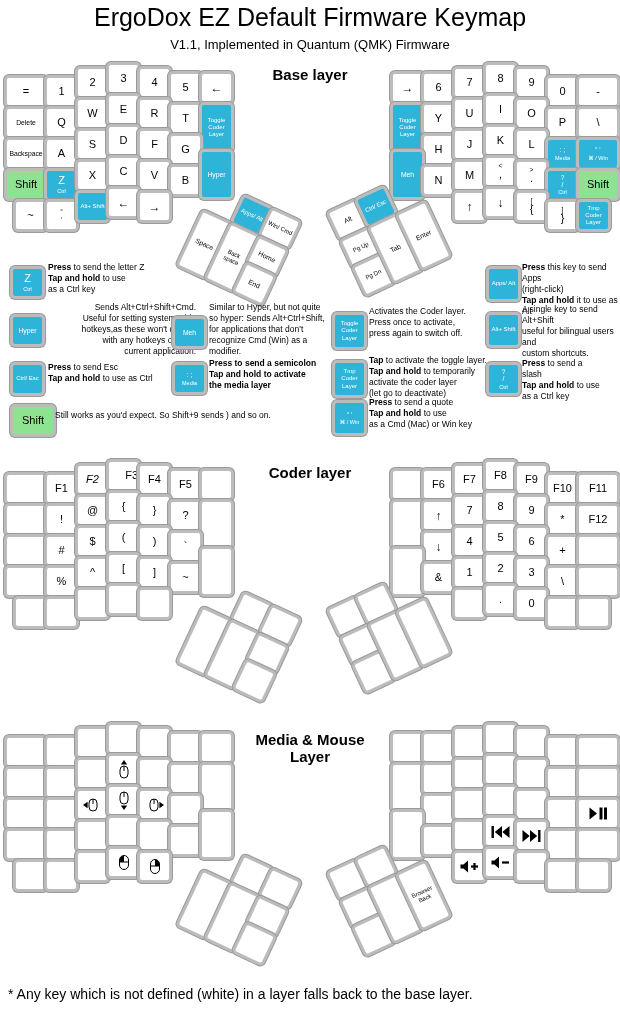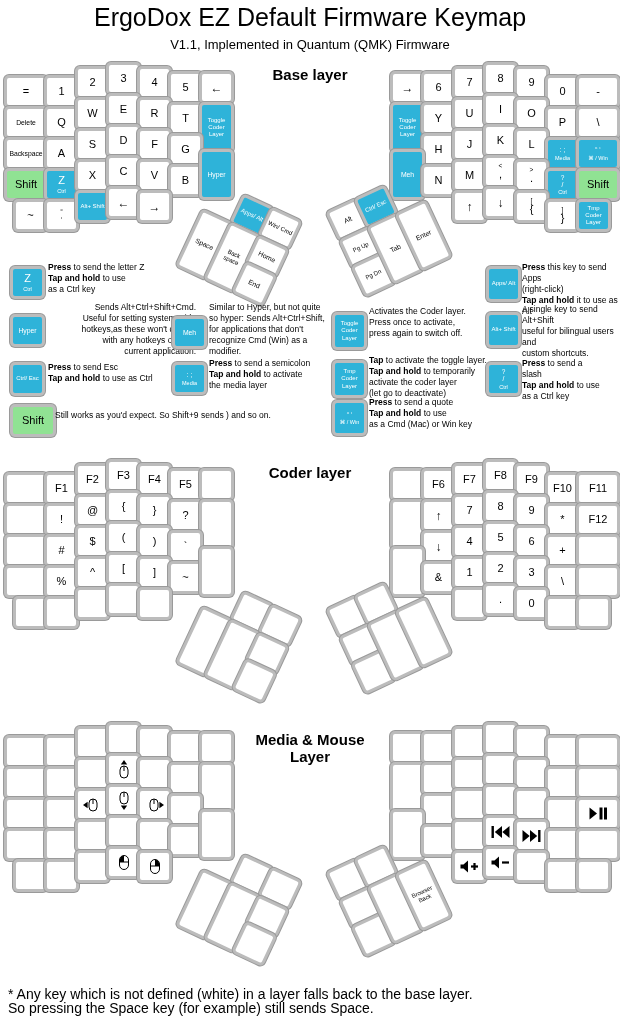--- a/index.html
+++ b/index.html
@@ -29,21 +29,20 @@
 </head>
 <body>
 
 <div class="page" style="--blue: #2eb3d9; --green: #90e293; --ring: #bcbcbc;">
   <div class="abs title">ErgoDox EZ Default Firmware Keymap</div>
   <div class="abs subtitle">V1.1, Implemented in Quantum (QMK) Firmware</div>
   <div class="abs section-heading" style="top:66px;left:0;width:620px">Base layer</div>
   <div class="abs section-heading" style="top:464px;left:0;width:620px">Coder layer</div>
   <div class="abs section-heading" style="top:731px;left:235px;width:150px">Media &amp; Mouse Layer</div>
   <div class="abs foot" style="top:985px;left:8px">* Any key which is not defined (white) in a layer falls back to the base layer.</div>
-  <div class="abs foot" style="top:999px;left:8px">So pressing the Space key (for example) still sends Space.</div>
 <div class="half" style="left: 4px; top: 75px;">
       <div class="key" style="left: 0px; top: 0px; width: 38px; height: 27px;">
         <div class="k-main">=</div>
       </div>
       <div class="key" style="left: 40px; top: 0px; width: 29px; height: 27px;">
         <div class="k-main">1</div>
       </div>
       <div class="key" style="left: 71px; top: -9px; width: 29px; height: 27px;">
         <div class="k-main">2</div>
       </div>
@@ -281,24 +280,24 @@
       </div>
       <div class="key" style="left: 62px; top: 31px; width: 29px; height: 58px;">
         <div class="k-main sm">Enter</div>
       </div>
     </div>
     <div class="half" style="left: 4px; top: 472px;">
       <div class="key" style="left: 0px; top: 0px; width: 38px; height: 27px;"></div>
       <div class="key" style="left: 40px; top: 0px; width: 29px; height: 27px;">
         <div class="k-main">F1</div>
       </div>
-      <div class="key" style="left: 71px; top: -9px; width: 29px; height: 27px;">
+      <div class="key" style="left: 71px; top: -9px; width: 29px; height: 27px; font-style: italic;">
         <div class="k-main">F2</div>
       </div>
-      <div class="key" style="left: 102px; top: -13px; width: 29px; height: 27px;">
+      <div class="key" style="left: 102px; top: -13px; width: 29px; height: 27px; align-items: flex-end;">
         <div class="k-main">F3</div>
       </div>
       <div class="key" style="left: 133px; top: -9px; width: 29px; height: 27px;">
         <div class="k-main">F4</div>
       </div>
       <div class="key" style="left: 164px; top: -4px; width: 29px; height: 27px;">
         <div class="k-main">F5</div>
       </div>
       <div class="key" style="left: 195px; top: -4px; width: 29px; height: 27px;"></div>
       <div class="key" style="left: 0px; top: 31px; width: 38px; height: 27px;"></div>
@@ -654,21 +653,21 @@
     </div>
     <div class="leg-text" style="left: 522px; top: 304px; width: 98px;">A single key to send Alt+Shift<br>useful for bilingual users and<br>custom shortcuts.</div>
     <div class="key blue" style="left: 10px; top: 362px; width: 29px; height: 28px;">
       <div class="k-small">Ctrl/ Esc</div>
     </div>
     <div class="leg-text" style="left: 48px; top: 362px; width: 160px;"><b>Press</b> to send Esc<br><b>Tap and hold</b> to use as Ctrl</div>
     <div class="key blue" style="left: 172px; top: 362px; width: 29px; height: 27px;">
       <div class="k-sup">: ;</div>
       <div class="k-sub">Media</div>
     </div>
-    <div class="leg-text" style="left: 209px; top: 358px; width: 128px;"><b>Press</b> to send a semicolon<br><b>Tap and hold</b> to activate<br>the media layer</div>
+    <div class="leg-text" style="left: 209px; top: 358px; width: 128px; font-weight: bold;"><b>Press</b> to send a semicolon<br><b>Tap and hold</b> to activate<br>the media layer</div>
     <div class="key blue" style="left: 332px; top: 360px; width: 29px; height: 32px;">
       <div class="k-small">Tmp Coder Layer</div>
     </div>
     <div class="leg-text" style="left: 369px; top: 355px; width: 125px;"><b>Tap</b> to activate the toggle layer.<br><b>Tap and hold</b> to temporarily<br>activate the coder layer<br>(let go to deactivate)</div>
     <div class="key blue" style="left: 486px; top: 362px; width: 29px; height: 28px;">
       <div class="k-sup">?</div>
       <div class="k-main sm">/</div>
       <div class="k-sub">Ctrl</div>
     </div>
     <div class="leg-text" style="left: 522px; top: 358px; width: 78px;"><b>Press</b> to send a slash<br><b>Tap and hold</b> to use<br>as a Ctrl key</div>

